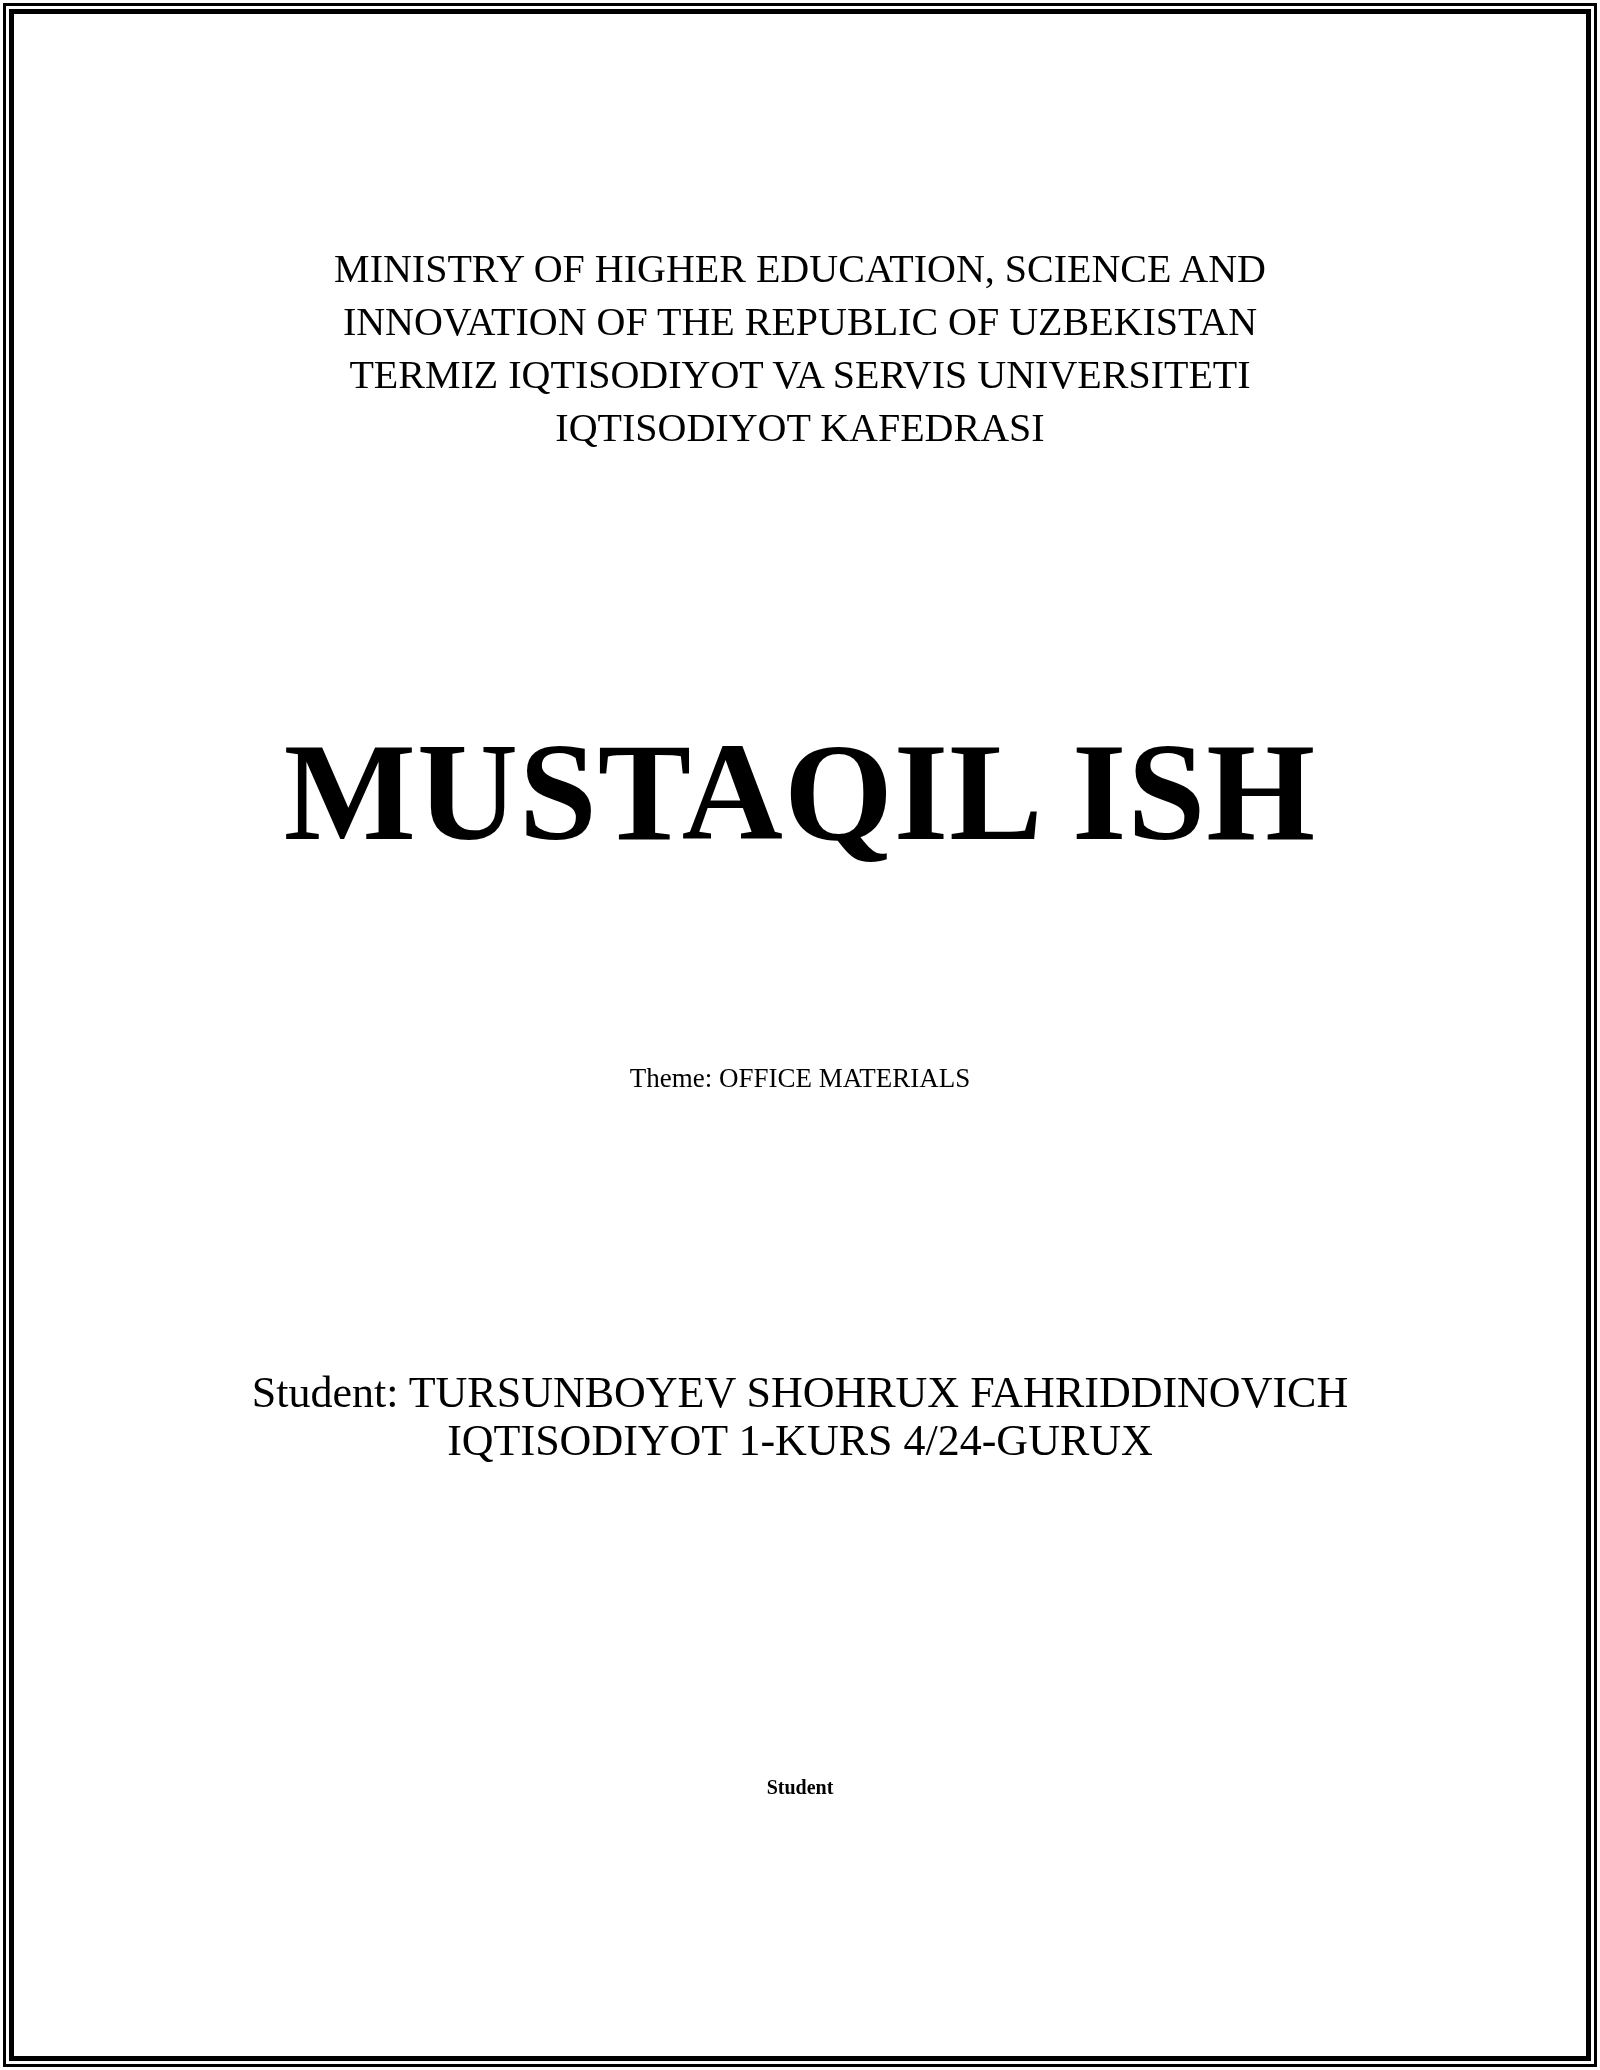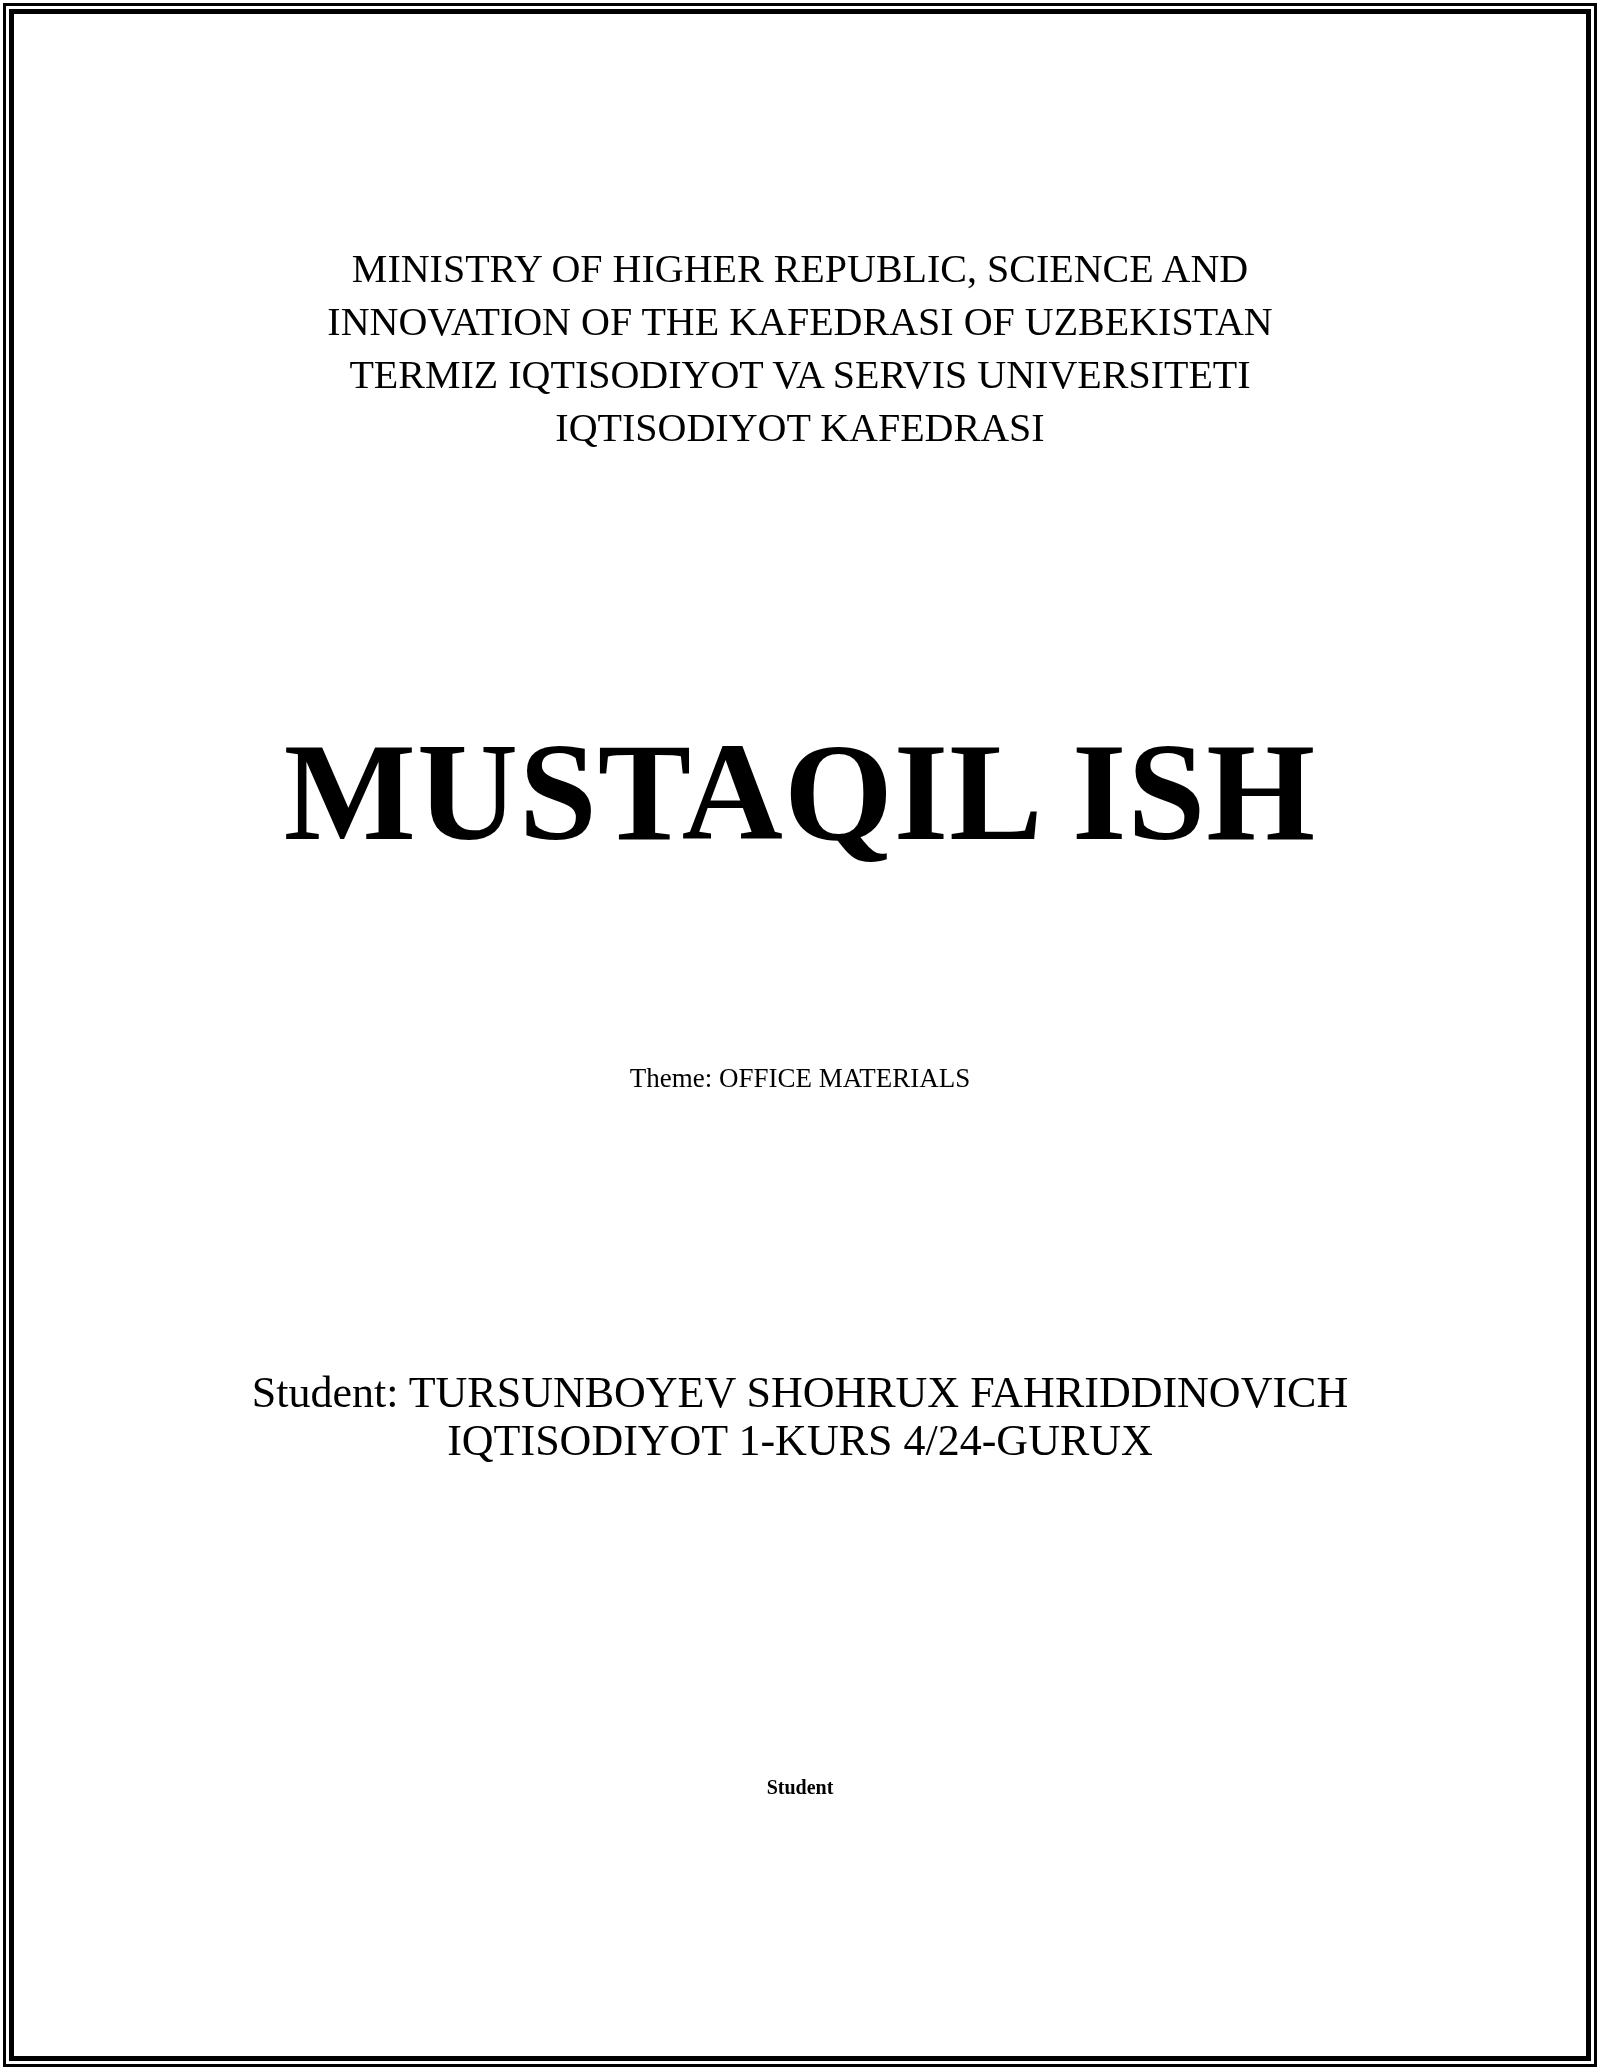--- a/index.html
+++ b/index.html
@@ -66,22 +66,22 @@
   }
 </style>
 </head>
 <body>
 
 <div class="page">
   <div class="border-outer"></div>
   <div class="border-inner"></div>
 
   <div class="text-block header-block">
-    <div>MINISTRY OF HIGHER REPUBLIC, SCIENCE AND</div>
-    <div>INNOVATION OF THE KAFEDRASI OF UZBEKISTAN</div>
+    <div>MINISTRY OF HIGHER EDUCATION, SCIENCE AND</div>
+    <div>INNOVATION OF THE REPUBLIC OF UZBEKISTAN</div>
     <div>TERMIZ IQTISODIYOT VA SERVIS UNIVERSITETI</div>
     <div>IQTISODIYOT KAFEDRASI</div>
   </div>
 
   <div class="text-block title-block">MUSTAQIL ISH</div>
 
   <div class="text-block theme-block">Theme: OFFICE MATERIALS</div>
 
   <div class="text-block student-block">
     <div>Student: TURSUNBOYEV SHOHRUX FAHRIDDINOVICH</div>

